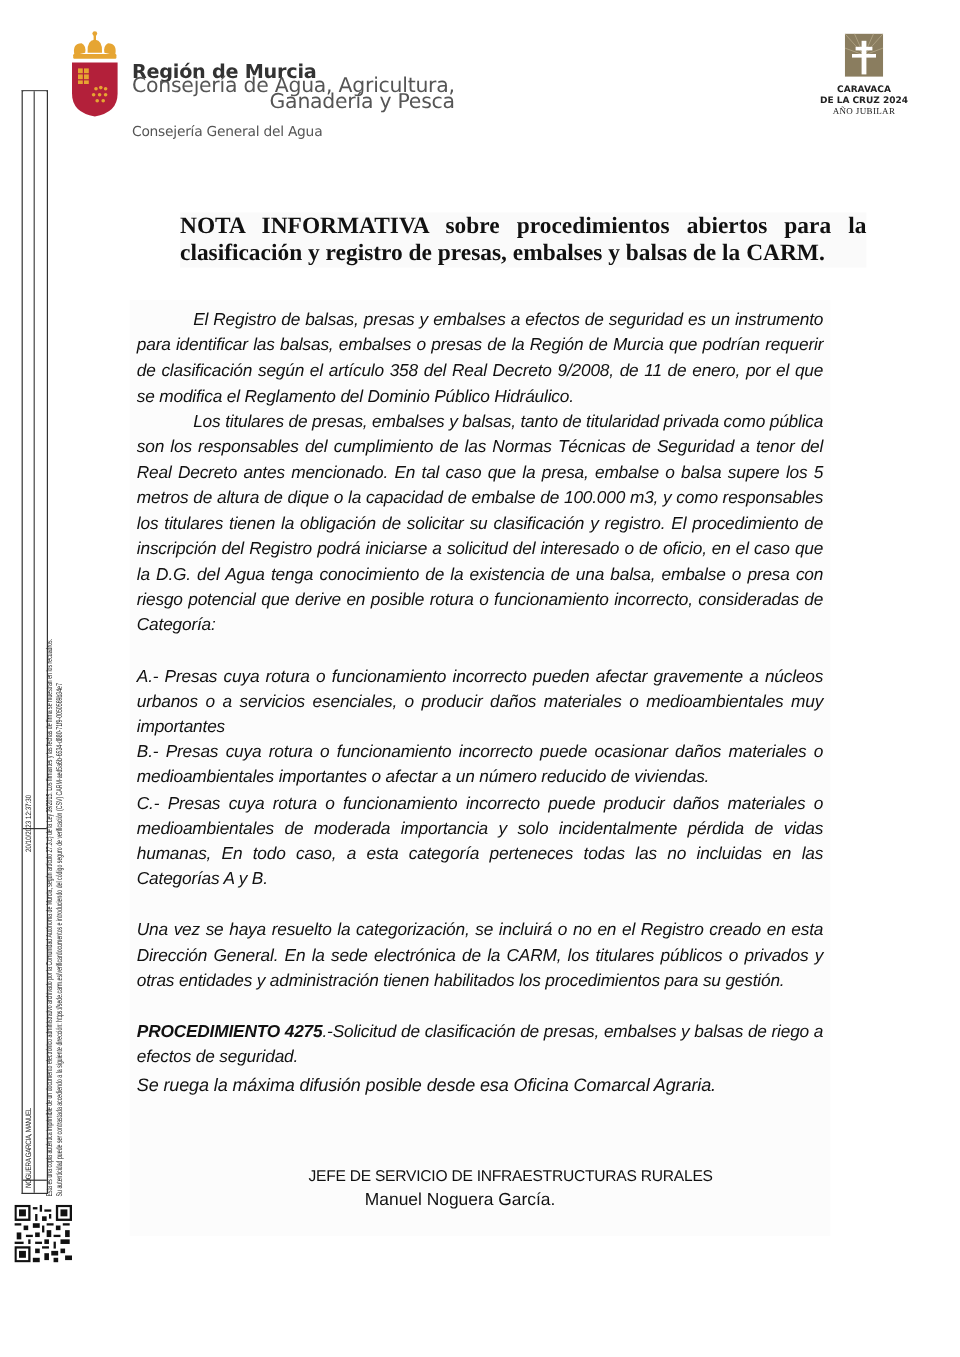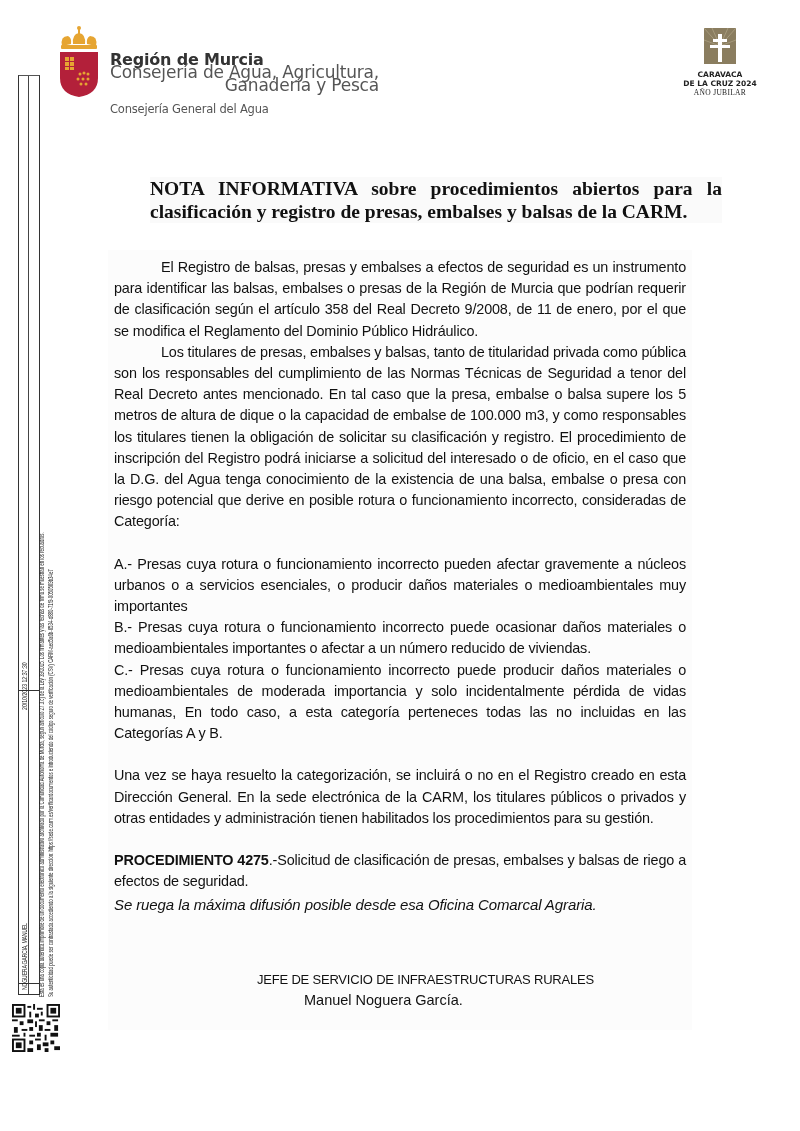--- a/index.html
+++ b/index.html
@@ -36,21 +36,21 @@
   .qr { position: absolute; left: 12px; top: 1004px; width: 48px; height: 48px; }
 
   
   .title { position: absolute; left: 114px; top: 177px; width: 572px; font-family: Liberation Serif, serif;
     font-weight: bold; font-size: 19.5px; line-height: 23px; text-align: justify; text-align-last: left; color: #111;
     background: #fafafa; margin-left: 36px; }
   .title .t1 { display: block; text-align: justify; text-align-last: justify; }
   .title .t2 { display: block; }
   .body-text { position: absolute; left: 114px; width: 572px; font-family: "Liberation Sans", sans-serif;
     font-size: 14.4px; line-height: 21.2px; text-align: justify; color: #111; letter-spacing: -0.15px; }
-  .para { margin: 0; }
+  .para { margin: 0; font-style: italic; }
   .indent { text-indent: 47px; }
   .gap { height: 21px; }
   .bold { font-weight: bold; }
   .closing { position: absolute; left: 114px; top: 894px; font-size: 15px; line-height: 22px; font-family: "Liberation Sans", sans-serif; color: #111; letter-spacing: -0.1px; font-style: italic; }
   .sig-title { position: absolute; left: 257px; top: 970px; font-size: 13px; line-height: 19px; color: #111; letter-spacing: -0.2px; text-align: right; }
   .sig-name { position: absolute; left: 304px; top: 990px; font-size: 14.5px; line-height: 21px; color: #111; }
   .bgpanel { position: absolute; left: 108px; top: 250px; width: 584px; height: 780px; background: #fcfcfc; }
 </style>
 </head>
 <body>

